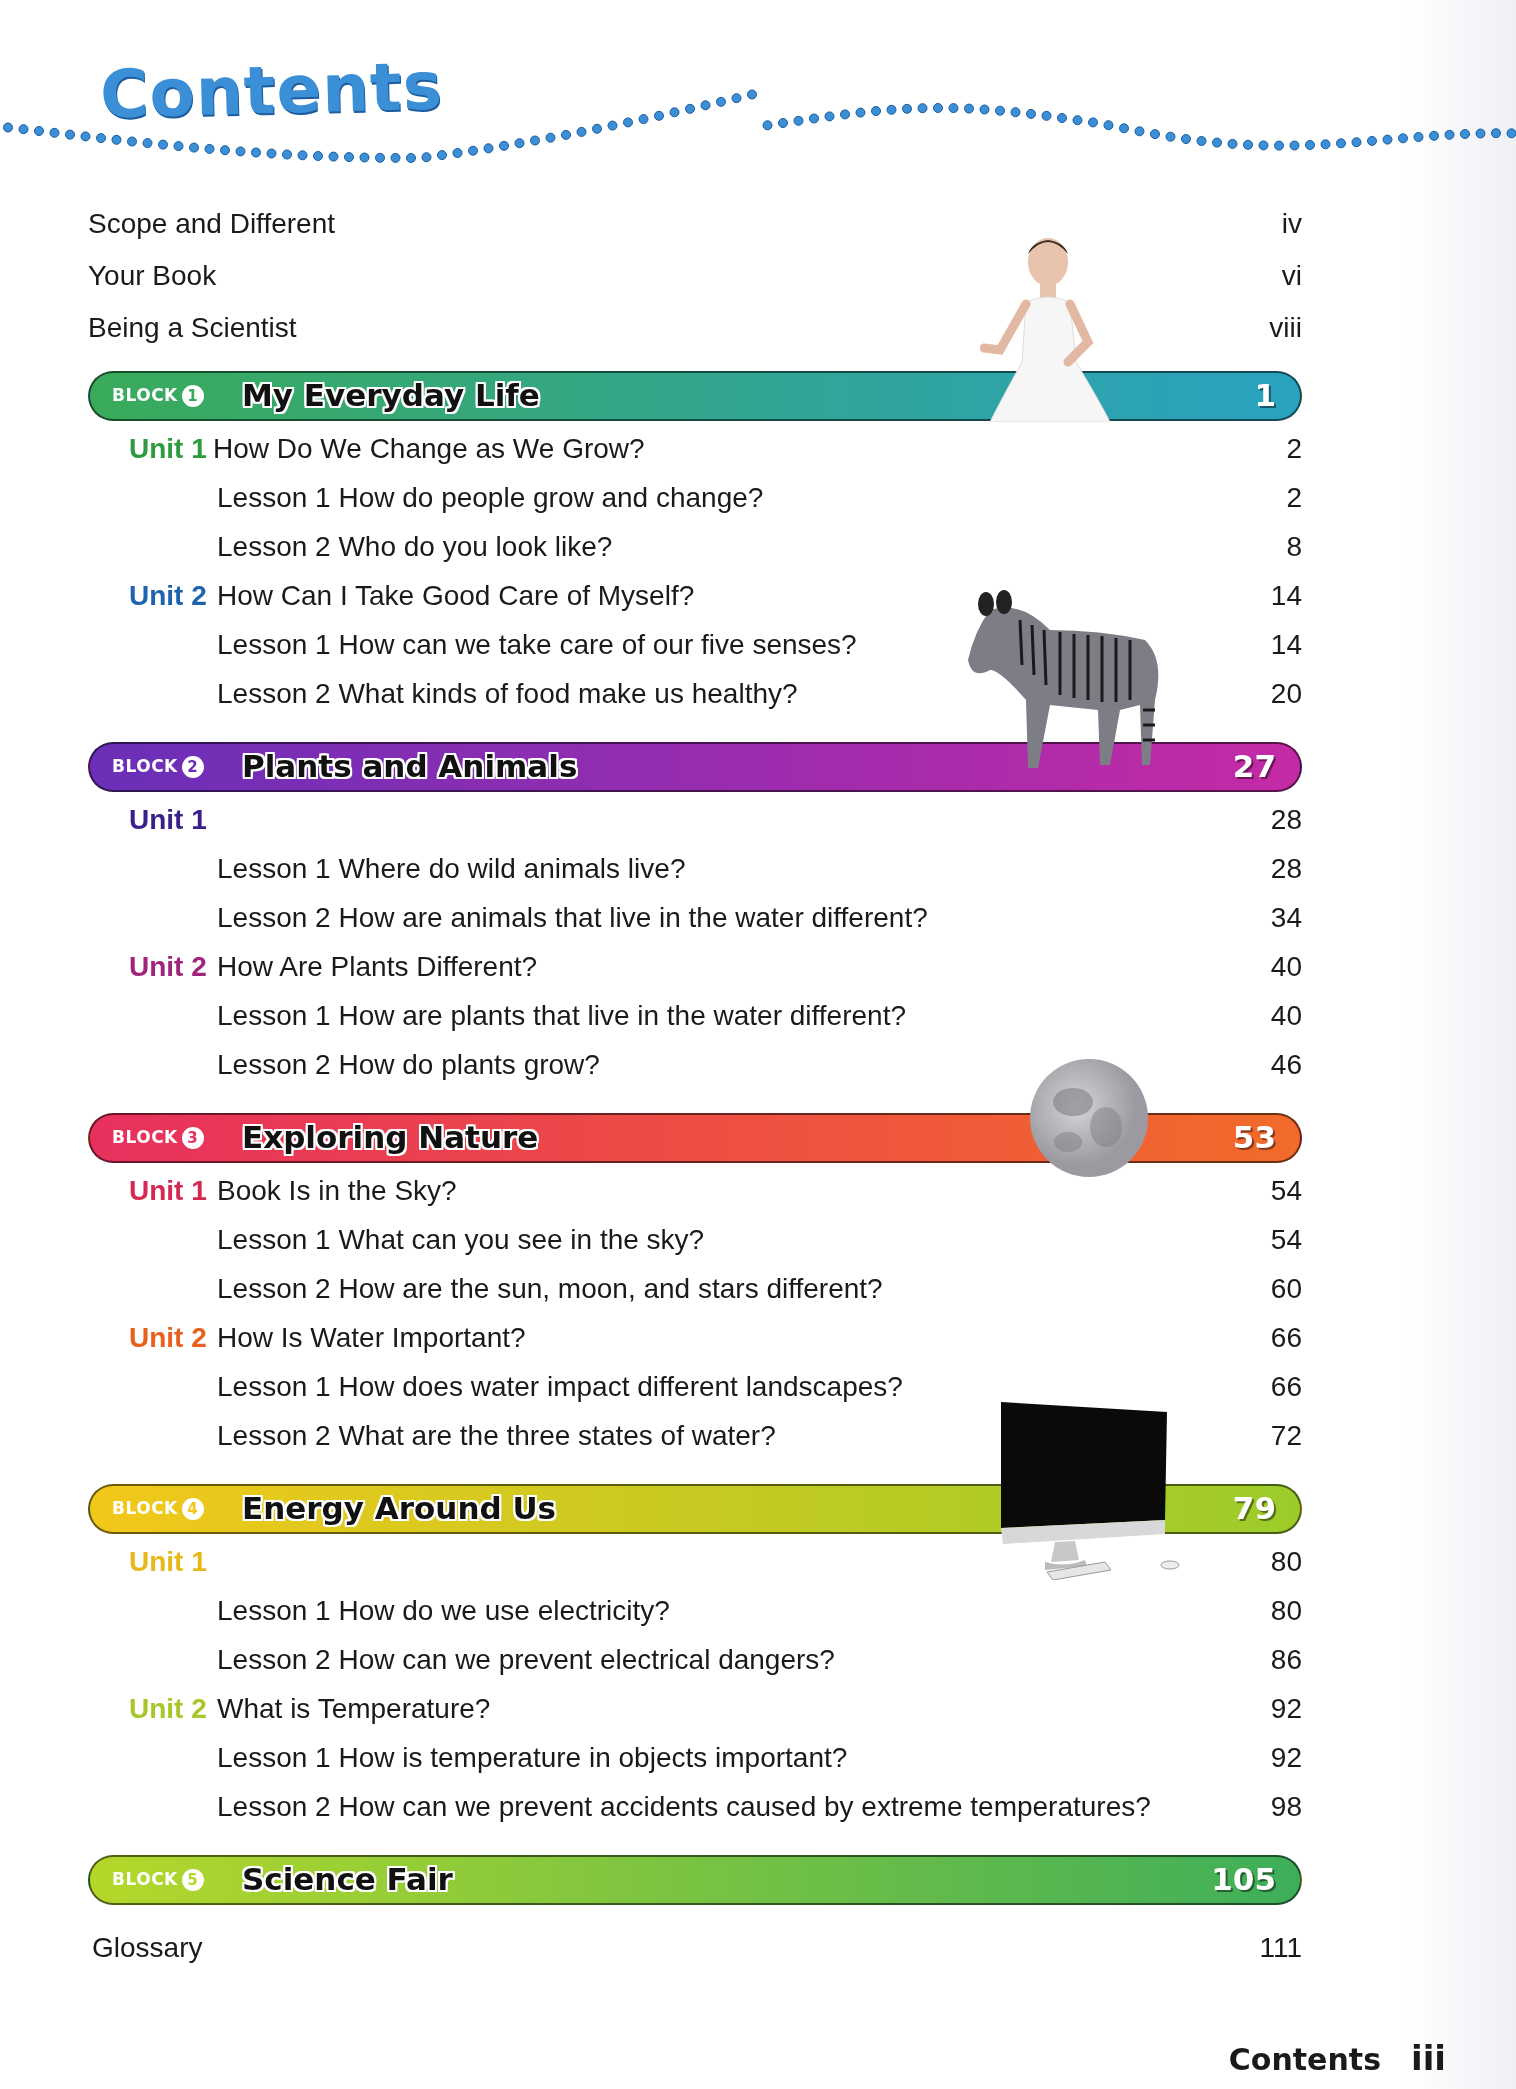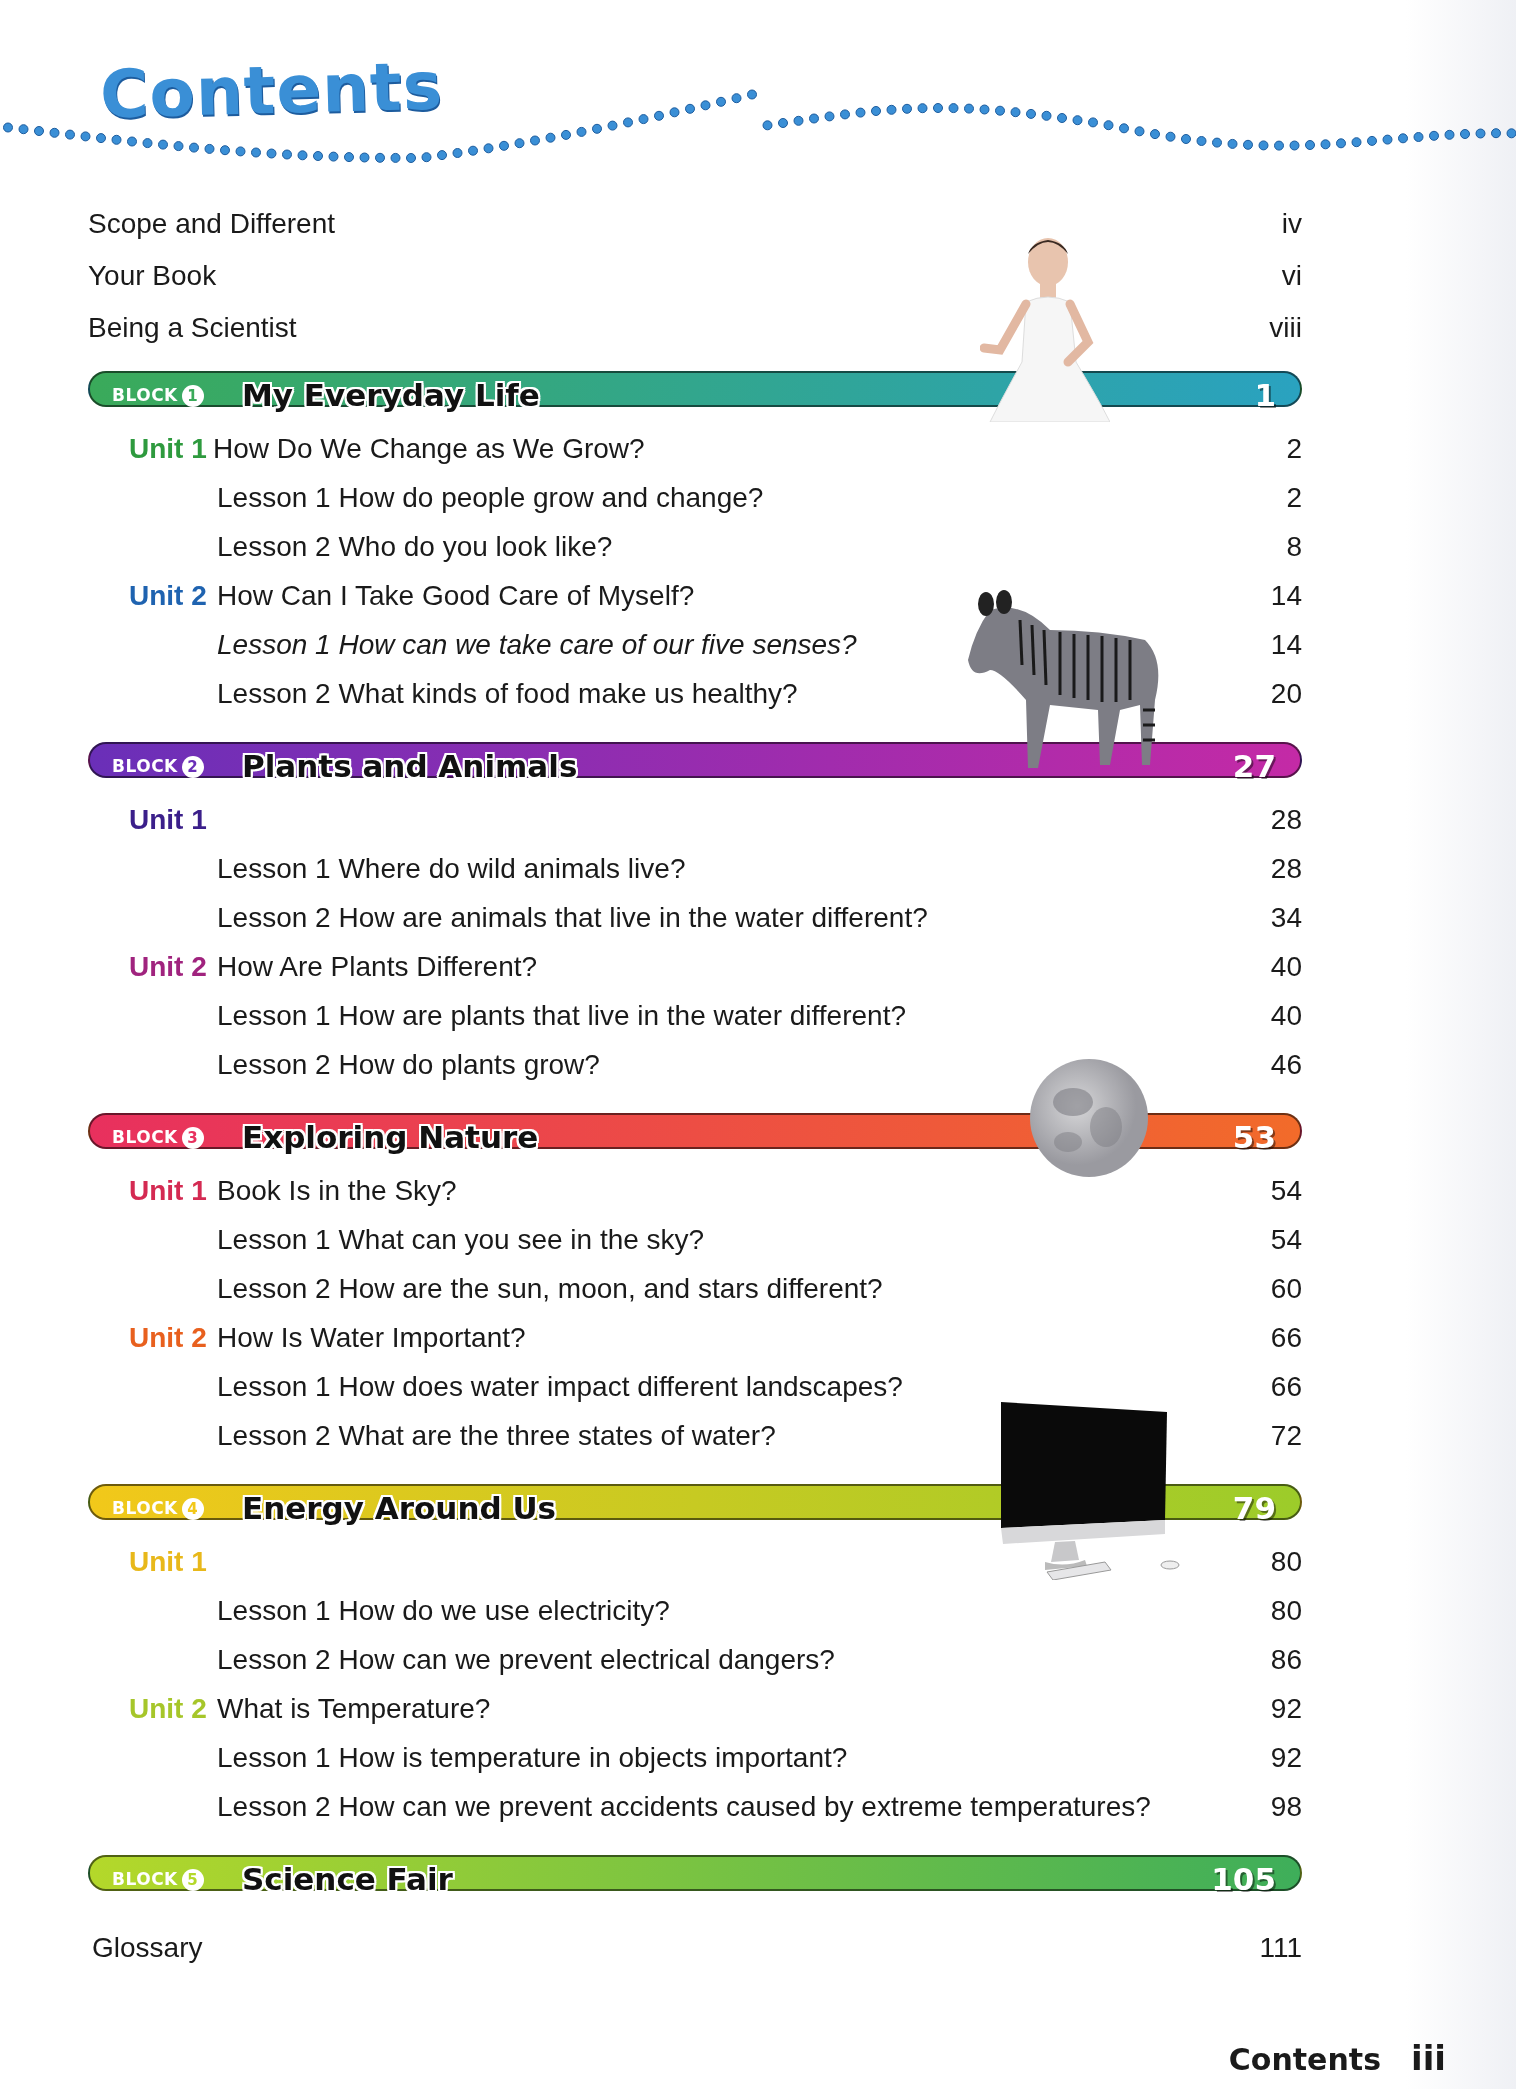--- a/index.html
+++ b/index.html
@@ -12,21 +12,21 @@
        text-shadow:1px 2px 0 #1d5c9e;transform:rotate(-1.5deg);}
   .dots{position:absolute;left:0;top:60px;}
   .row{position:absolute;left:0;width:1516px;height:40px;font-size:28px;line-height:40px;}
   .row .label{position:absolute;white-space:nowrap;}
   .row .page{position:absolute;right:214px;text-align:right;}
   .front .label{left:88px;}
   .unit .ulab{position:absolute;font-weight:bold;}
   .unit .label{left:217px;}
   .lesson .label{left:217px;}
   .lesson .label span{display:inline-block;}
-  .block{position:absolute;left:88px;width:1214px;height:36px;border-radius:25px;
+  .block{position:absolute;left:88px;width:1214px;height:50px;border-radius:25px;
        border:2px solid rgba(0,0,0,0.55);box-sizing:border-box;}
   .block .bl{position:absolute;left:22px;top:12px;font-size:17px;font-weight:bold;color:#fff;
        font-family:"DejaVu Sans",sans-serif;letter-spacing:0.5px;}
   .block .num{display:inline-block;width:22px;height:22px;border-radius:50%;background:#fff;
        text-align:center;line-height:22px;font-size:15px;margin-left:4px;vertical-align:middle;}
   .block .bt{position:absolute;left:152px;top:4px;font-size:31px;font-weight:bold;color:#111;
        font-family:"DejaVu Sans",sans-serif;
        text-shadow:-2px -2px 0 #fff,2px -2px 0 #fff,-2px 2px 0 #fff,2px 2px 0 #fff,0 2px 0 #fff,0 -2px 0 #fff,2px 0 0 #fff,-2px 0 0 #fff;}
   .block .bp{position:absolute;right:24px;top:4px;font-size:31px;font-weight:bold;color:#fff;
        font-family:"DejaVu Sans",sans-serif;text-shadow:2px 2px 0 rgba(0,0,0,0.45);}
@@ -175,21 +175,21 @@
     <div class="row lesson" style="top:527px">
           <span class="label" style="left: 217px;"><span>Lesson 2</span> <span>Who do you look like?</span></span>
           <span class="page">8</span>
     </div>
     <div class="row unit" style="top:576px">
         <span class="ulab" style="left:129px;color:#1f63b0">Unit 2</span>
         <span class="label" style="left: 217px;">How Can I Take Good Care of Myself?</span>
         <span class="page">14</span>
     </div>
     <div class="row lesson" style="top:625px">
-          <span class="label" style="left: 217px; font-style: italic;"><span>Lesson 1</span> <span>How can we take care of our five senses?</span></span>
+          <span class="label" style="left: 217px;"><span>Lesson 1</span> <span>How can we take care of our five senses?</span></span>
           <span class="page">14</span>
     </div>
     <div class="row lesson" style="top:674px">
           <span class="label" style="left: 217px;"><span>Lesson 2</span> <span>What kinds of food make us healthy?</span></span>
           <span class="page">20</span>
     </div>
     <div class="block" style="top:742px;background:linear-gradient(90deg,#6a2fb8,#c42aa6)">
       <span class="bl"><span>BLOCK</span><span class="num" style="color:#6a2fb8">2</span></span>
       <span class="bt">Plants and Animals</span>
       <span class="bp">27</span>

